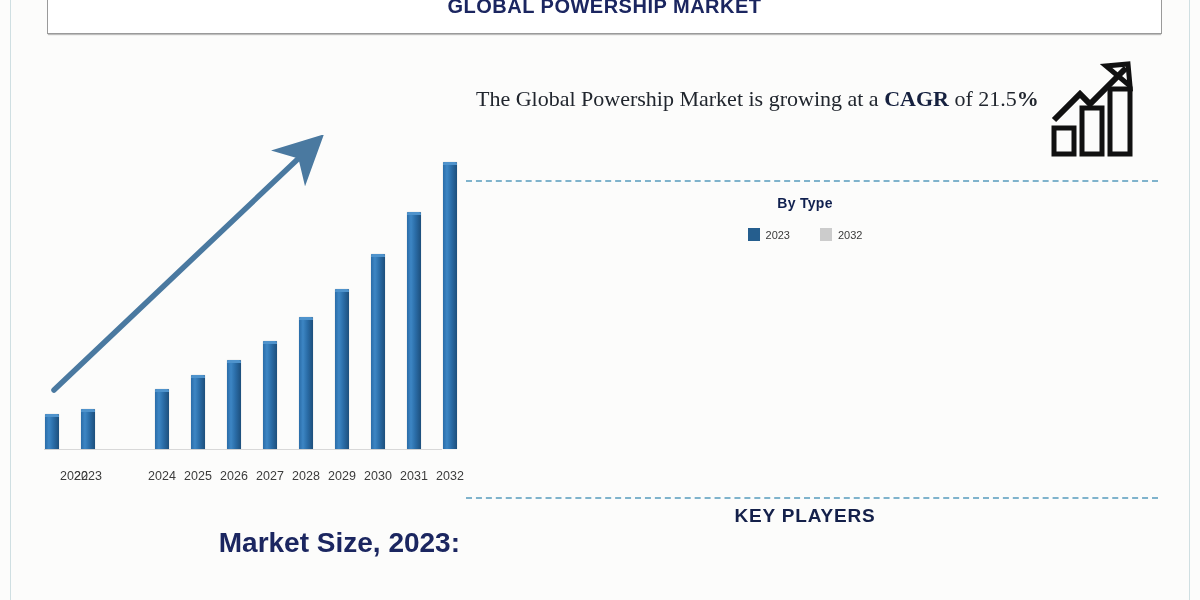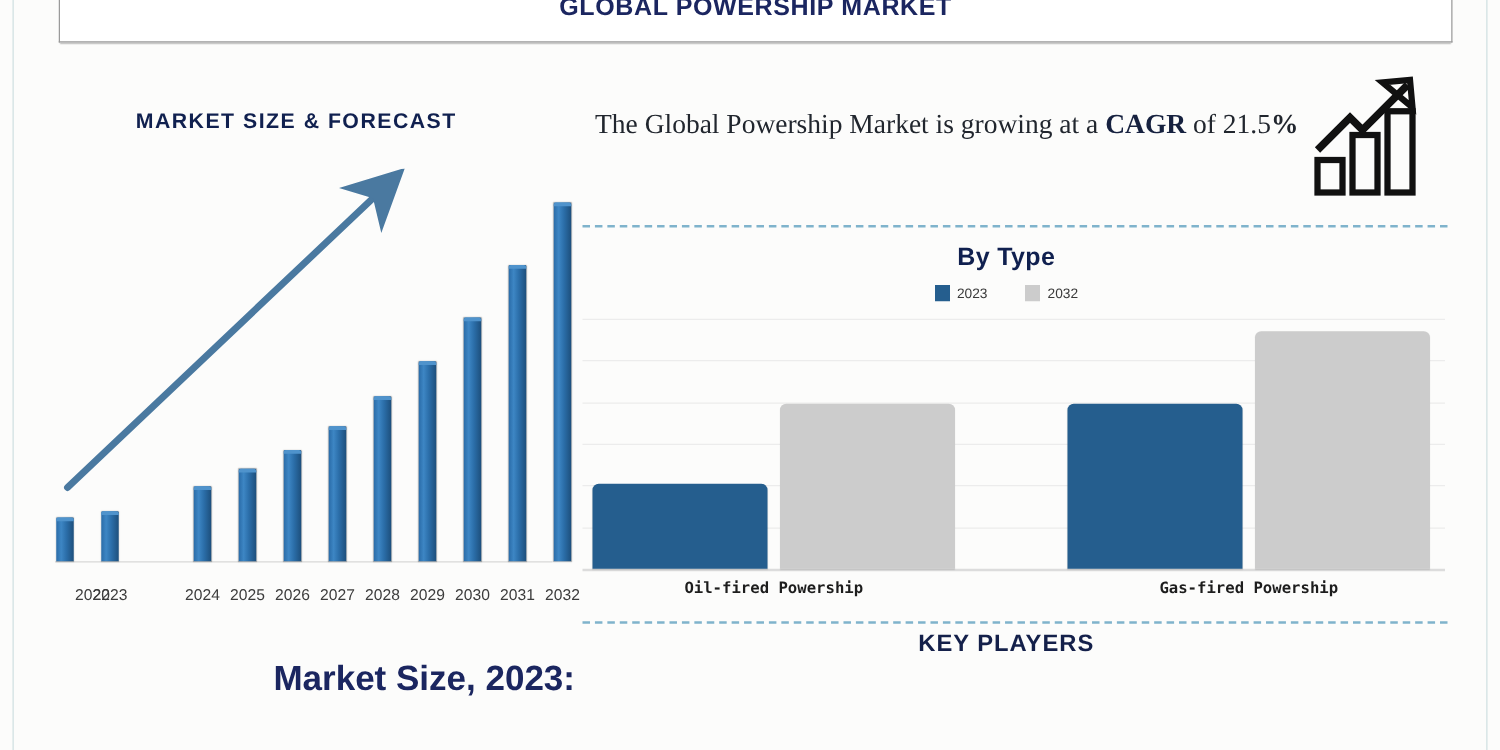--- a/index.html
+++ b/index.html
@@ -79,21 +79,21 @@
 
   .divider{
     position:absolute;left:14px;width:692px;height:0;
     border-top:2px dashed #7fb3cc;
   }
   .divider.top{top:180px;}
   .divider.bottom{top:497px;}
 
   .bytype-title{
     position:absolute;left:0;top:195px;width:706px;text-align:center;
-    font-size:20px;font-weight:bold;color:#10204f;letter-spacing:.3px;
+    font-size:14px;font-weight:bold;color:#10204f;letter-spacing:.3px;
   }
   .legend{
     position:absolute;left:0;top:228px;width:706px;
     display:flex;justify-content:center;align-items:center;gap:30px;
   }
   .legend-item{display:flex;align-items:center;gap:6px;}
   .swatch{width:12px;height:13px;display:inline-block;}
   .swatch.blue{background:#255e8e;}
   .swatch.gray{background:#cccccc;}
   .legend-label{font-size:11px;color:#3a3a3a;}
@@ -127,21 +127,20 @@
 
   <div class="edge-left"></div>
   <div class="edge-right"></div>
 
   <div class="header-box">
     <div class="header-title">GLOBAL POWERSHIP MARKET</div>
   </div>
 
   <div class="left-col">
 
-    <div class="left-heading">MARKET SIZE &amp; FORECAST</div>
 
     <div class="lchart">
       <div class="lchart-baseline"></div>
       <div class="lbars" id="left-bars">
           <div class="lbar" style="left: 1px; height: 35px;"></div>
           <div class="lbar" style="left: 37px; height: 40px;"></div>
           <div class="lbar" style="left: 111px; height: 60px;"></div>
           <div class="lbar" style="left: 147px; height: 74px;"></div>
           <div class="lbar" style="left: 183px; height: 89px;"></div>
           <div class="lbar" style="left: 219px; height: 108px;"></div>
@@ -202,39 +201,18 @@
         <div class="legend-item">
           <span class="swatch blue" style="background: rgb(37, 94, 142);"></span>
           <span class="legend-label">2023</span>
         </div>
         <div class="legend-item">
           <span class="swatch gray" style="background: rgb(204, 204, 204);"></span>
           <span class="legend-label">2032</span>
         </div>
       </div>
 
-    <div class="tchart">
-      <div class="gridlines" id="type-gridlines">
-          <div class="gridline" style="top: 0px;"></div>
-          <div class="gridline" style="top: 33px;"></div>
-          <div class="gridline" style="top: 67px;"></div>
-          <div class="gridline" style="top: 100px;"></div>
-          <div class="gridline" style="top: 133px;"></div>
-          <div class="gridline" style="top: 167px;"></div>
-        </div>
-      <div class="tbaseline"></div>
-      <div id="type-bars">
-          <div class="tbar blue" style="background: rgb(37, 94, 142); left: 8px; width: 140px; height: 68px;"></div>
-          <div class="tbar gray" style="background: rgb(204, 204, 204); left: 158px; width: 140px; height: 132px;"></div>
-          <div class="tbar blue" style="background: rgb(37, 94, 142); left: 388px; width: 140px; height: 132px;"></div>
-          <div class="tbar gray" style="background: rgb(204, 204, 204); left: 538px; width: 140px; height: 190px;"></div>
-        </div>
-      <div class="tlabels" id="type-labels">
-          <div class="tlabel" style="left: 153px;">Oil-fired Powership</div>
-          <div class="tlabel" style="left: 533px;">Gas-fired Powership</div>
-        </div>
-    </div>
 
     <div class="divider bottom"></div>
 
     <div class="key-players">KEY PLAYERS</div>
   </div>
 </div>
 
 </body></html>

